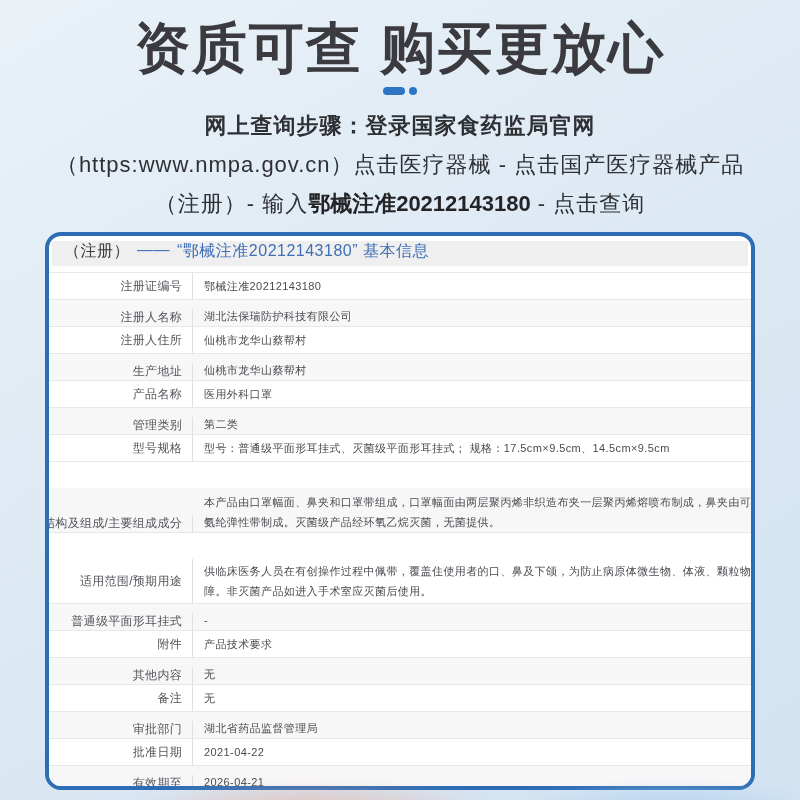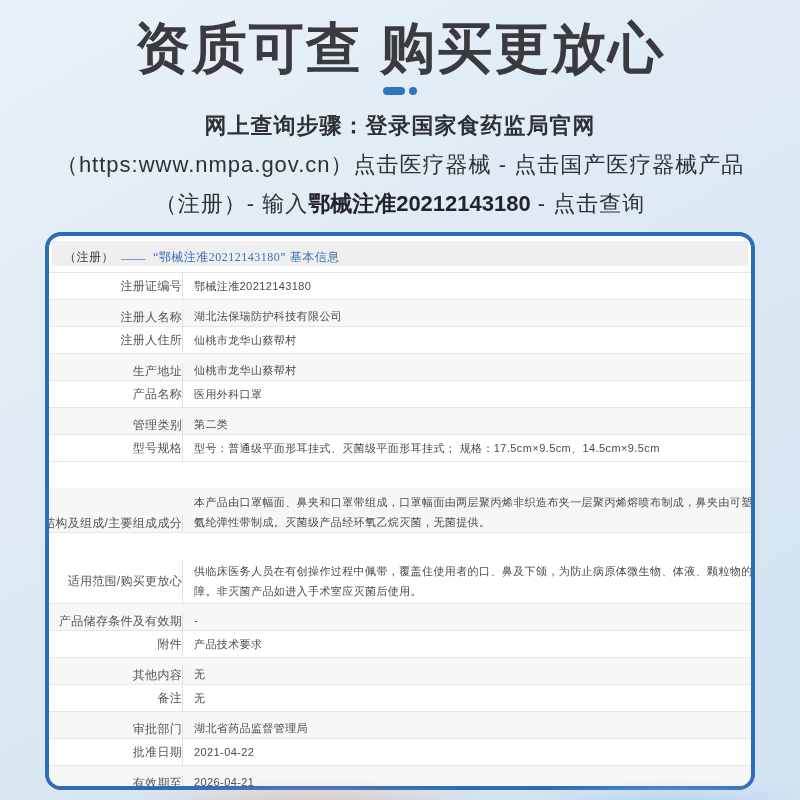--- a/index.html
+++ b/index.html
@@ -48,39 +48,39 @@
     position:absolute;left:45px;top:232px;
     width:702px;height:550px;
     background:#ffffff;
     border:4px solid #2d6db6;
     border-radius:16px;
     overflow:hidden;
   }
   .card-header{
     margin:5px 3px 6px 3px;height:25px;
     background:#efefef;
-    display:flex;align-items:flex-end;
+    display:flex;align-items:flex-start;
     padding-left:12px;
-    font-size:12px;letter-spacing:.5px;font-family:Liberation Serif, serif;
+    font-size:16px;letter-spacing:.5px;
   }
   .card-header .hdr-prefix{color:#3c3c40;}
   .card-header .hdr-dash{color:#3e6fb6;margin:0 7px;}
   .card-header .hdr-rest{color:#3e6fb6;}
 
   .tbody{border-top:1px solid #e7e7e7;}
   .trow{
     display:flex;align-items:stretch;
     height:26px;
     background:#ffffff;
     border-bottom:1px solid #e7e7e7;
   }
   .trow.alt{background:#f7f7f8;align-items:flex-end;}
   .trow.tall{height:44px;margin-top:26px;}
   .tlabel{
-    flex:none;width:133px;
+    flex:none;width:133px;padding-right:10px;
     border-right:1px solid #dfdfdf;
     display:flex;align-items:center;justify-content:flex-end;
     font-size:12px;color:#53555a;letter-spacing:.3px;
     white-space:nowrap;
   }
   .tvalue{
     flex:1;min-width:0;
     padding-left:11px;
     display:flex;flex-direction:column;justify-content:center;
     font-size:11px;color:#4a4b50;letter-spacing:.4px;
@@ -154,28 +154,28 @@
           </div>
         </div>
         <div class="trow tall alt">
           <div class="tlabel">结构及组成/主要组成成分</div>
           <div class="tvalue">
             <div class="vline">本产品由口罩幅面、鼻夹和口罩带组成，口罩幅面由两层聚丙烯非织造布夹一层聚丙烯熔喷布制成，鼻夹由可塑性材料</div>
             <div class="vline">氨纶弹性带制成。灭菌级产品经环氧乙烷灭菌，无菌提供。</div>
           </div>
         </div>
         <div class="trow tall">
-          <div class="tlabel">适用范围/购买更放心</div>
+          <div class="tlabel">适用范围/预期用途</div>
           <div class="tvalue">
             <div class="vline">供临床医务人员在有创操作过程中佩带，覆盖住使用者的口、鼻及下颌，为防止病原体微生物、体液、颗粒物的直接透</div>
             <div class="vline">障。非灭菌产品如进入手术室应灭菌后使用。</div>
           </div>
         </div>
         <div class="trow alt">
-          <div class="tlabel">产品储存条件及有效期</div>
+          <div class="tlabel">普通级平面形耳挂式</div>
           <div class="tvalue">
             <div class="vline">-</div>
           </div>
         </div>
         <div class="trow">
           <div class="tlabel">附件</div>
           <div class="tvalue">
             <div class="vline">产品技术要求</div>
           </div>
         </div>

